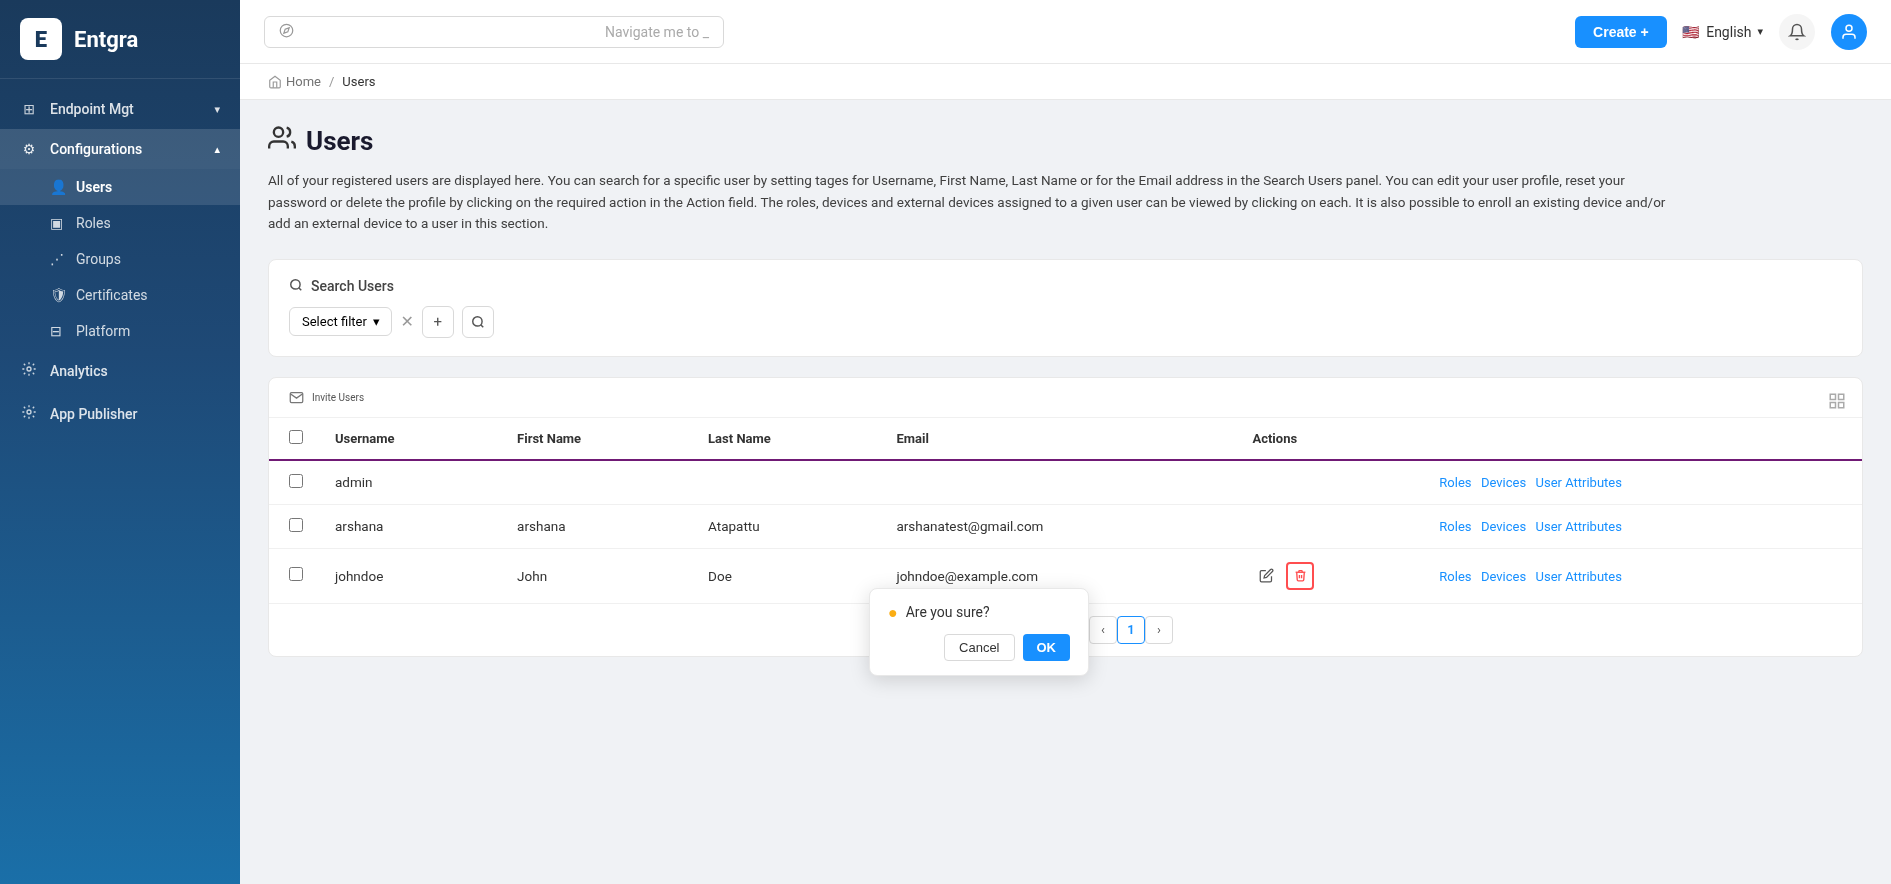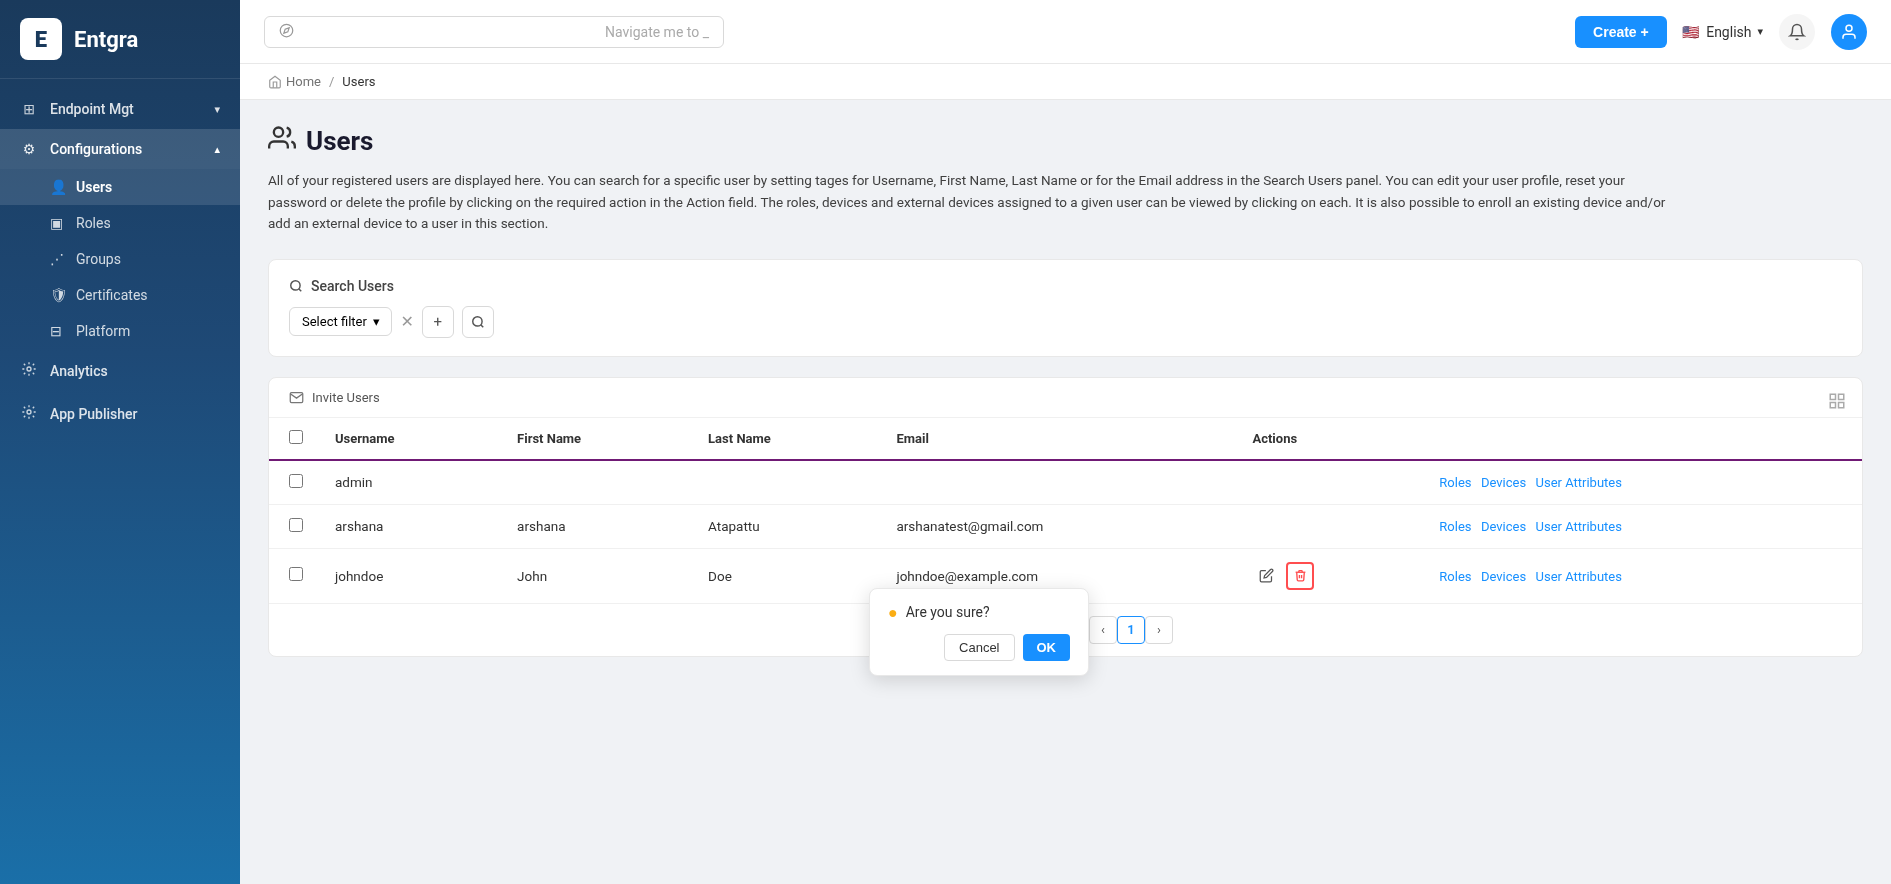--- a/index.html
+++ b/index.html
@@ -133,21 +133,21 @@
     .page-desc { color: #404040; font-size: 13.5px; line-height: 1.6; margin-bottom: 24px; max-width: 1400px; }
 
     
     .search-panel {
       background: #fff;
       border: 1px solid #e8e8e8;
       border-radius: 8px;
       padding: 18px 20px;
       margin-bottom: 20px;
     }
-    .search-panel-title { font-size: 14px; font-weight: 500; color: #444; margin-bottom: 12px; display: flex; align-items: center; gap: 8px; }
+    .search-panel-title { font-size: 14px; font-weight: 500; color: #444; margin-bottom: 12px; display: flex; gap: 8px; }
     .search-filter-row { display: flex; align-items: center; gap: 8px; }
     .filter-select {
       border: 1px solid #d9d9d9;
       border-radius: 6px;
       padding: 6px 12px;
       font-size: 13px;
       cursor: pointer;
       display: flex; align-items: center; gap: 6px;
       background: #fff;
     }
@@ -168,21 +168,21 @@
       background: #fff;
       border: 1px solid #e8e8e8;
       border-radius: 8px;
       overflow: visible;
       position: relative;
     }
     .invite-row {
       padding: 12px 20px;
       border-bottom: 1px solid #f0f0f0;
       display: flex; align-items: center; gap: 8px;
-      color: #555; font-size: 13px;
+      color: #555; font-size: 10px;
       cursor: pointer;
     }
 
     table { width: 100%; border-collapse: collapse; }
     thead tr { border-bottom: 2px solid #701a75; }
     th {
       padding: 12px 16px;
       text-align: left;
       font-size: 13px;
       font-weight: 700;

